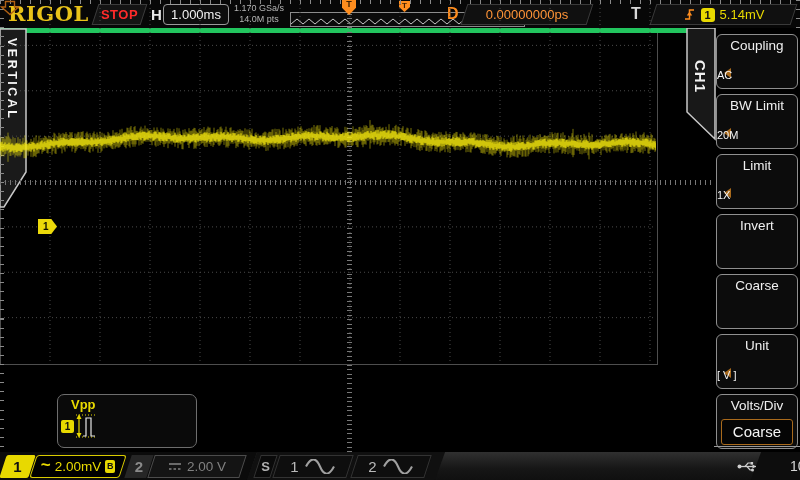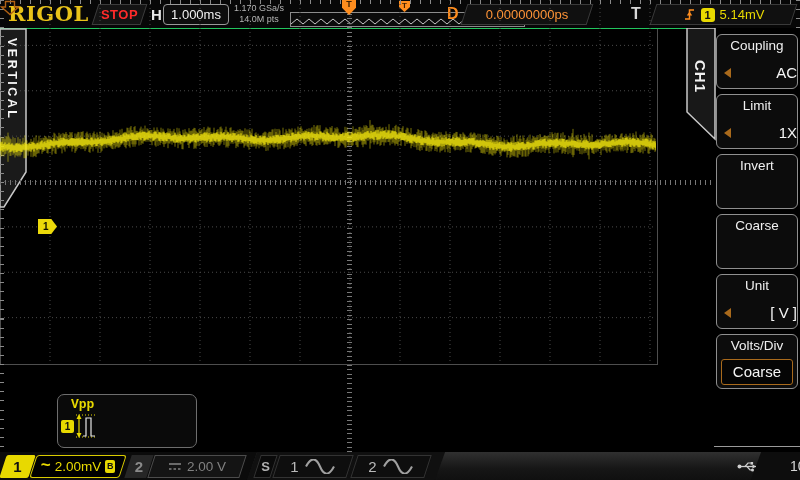--- a/index.html
+++ b/index.html
@@ -1,21 +1,21 @@
 <!DOCTYPE html>
 <html><head>
 <meta charset="utf-8">
 <style>
   html,body{margin:0;padding:0;background:#000;}
   #screen{position:relative;width:800px;height:480px;background:#000;overflow:hidden;
           font-family:"Liberation Sans",sans-serif;-webkit-font-smoothing:antialiased;}
   .abs{position:absolute;}
 
   
-  #topbar{left:0;top:0;width:800px;height:28px;background:#070707;border-bottom:1px solid #22c55e;}
+  #topbar{left:0;top:0;width:800px;height:28px;background:#070707;border-bottom:5px solid #22c55e;}
   #logo{left:8px;top:1px;font-family:"DejaVu Serif",serif;font-weight:bold;font-size:21px;color:#e9c319;letter-spacing:.5px;}
   .skewbox{transform:skewX(-18deg);}
   .unskew{transform:skewX(18deg);width:100%;height:100%;display:flex;align-items:center;justify-content:center;gap:5px;}
   #stop-badge{left:95px;top:4px;width:47px;height:19px;background:#141414;border:1px solid #3c3c3c;}
   #stop-badge .unskew{color:#ff2b2b;font-weight:bold;font-size:13px;letter-spacing:.5px;}
   #h-label{left:151px;top:6px;font-weight:bold;font-size:15px;color:#e8e8e8;}
   #timebase-box{left:163px;top:4px;width:64px;height:19px;background:#0d0d0d;border:1px solid #9a9a9a;border-radius:4px;
                 color:#f2f2f2;font-size:13px;text-align:center;line-height:19px;}
   #rate-block{left:231px;top:3px;width:56px;text-align:center;color:#b5b5b5;font-size:9px;line-height:11px;}
   #membar{left:290px;top:12px;width:233px;height:13px;background:#0b0b0b;border:1px solid #8c8c8c;}
@@ -47,35 +47,35 @@
   .tick-axis-h{left:0;right:0;top:180px;height:5px;background:repeating-linear-gradient(90deg,#787878 0 1px,transparent 1px 5px);}
   .tick-axis-v{top:0;bottom:0;left:347px;width:5px;background:repeating-linear-gradient(180deg,#787878 0 1px,transparent 1px 4.56px);}
   #trig-marker{left:342px;top:-1px;width:14px;height:16px;font-size:9px;line-height:10px;z-index:5;}
   #trig-arrow-low{left:610px;top:341px;z-index:5;}
   #ch1-marker{left:38px;top:219px;width:19px;height:15px;background:#ecd90a;
               clip-path:polygon(0 0,70% 0,100% 50%,70% 100%,0 100%);color:#101000;font-weight:bold;
               font-size:10px;text-align:left;line-height:15px;padding-left:5px;box-sizing:border-box;z-index:6;}
 
   
   #meas-box{left:57px;top:394px;width:138px;height:52px;background:#0a0a0a;border:1.5px solid #6e6e6e;border-radius:7px;z-index:7;}
-  #meas-title{position:absolute;left:13px;top:2px;font-family:Liberation Mono, monospace;font-weight:bold;font-size:13px;color:#e8d900;}
+  #meas-title{position:absolute;left:13px;top:2px;font-family:Liberation Sans, sans-serif;font-weight:bold;font-size:13px;color:#e8d900;}
   #meas-rows{position:absolute;left:42px;top:2px;font-family:"DejaVu Sans Mono",monospace;font-size:11px;line-height:11.5px;color:#e9e9e9;}
   #meas-badge{position:absolute;left:3px;top:25px;width:13px;height:13px;background:#e8d900;border-radius:2px;
               color:#111;font-weight:bold;font-size:10px;text-align:center;line-height:13px;}
 
   
   #ch1-tab{left:686px;top:28px;width:30px;height:114px;z-index:8;}
   #ch1-tab span{position:absolute;left:6px;top:32px;writing-mode:vertical-rl;color:#f2f2f2;font-weight:bold;font-size:15px;letter-spacing:1px;}
 
   
   #sidemenu{left:714px;top:28px;width:86px;height:418px;background:#000;display:flex;flex-direction:column;
             gap:5px;padding:6px 2px 0 2px;box-sizing:border-box;}
   .menu-item{position:relative;height:53px;min-height:53px;border:1px solid #8f8f8f;border-radius:6px;background:#0c0c0c;}
   .menu-label{text-align:center;margin-top:3px;font-size:13.5px;color:#f0f0f0;}
-  .menu-value{position:absolute;bottom:7px;left:0;right:0;text-align:right;font-size:15px;color:#f5f5f5;}
+  .menu-value{position:absolute;bottom:7px;left:0;right:0;text-align:left;font-size:11px;color:#f5f5f5;}
   .menu-arrow{position:absolute;left:7px;bottom:10px;width:0;height:0;
               border-right:7px solid #a96a1c;border-top:5px solid transparent;border-bottom:5px solid transparent;}
   .menu-valuebox{position:absolute;left:4px;right:4px;bottom:3px;height:24px;border:1px solid #a96a1c;border-radius:3px;
                  background:#050505;text-align:center;line-height:24px;font-size:15px;color:#f5f5f5;}
   #menu-sep{left:714px;top:446px;width:86px;height:1px;background:#9a9a9a;}
 
   
   #bottombar{left:0;top:452px;width:800px;height:28px;background:linear-gradient(180deg,#303030,#161616 60%,#101010);}
   .bpanel{position:absolute;top:0;height:28px;transform:skewX(-20deg);}
   #panel-left{left:-8px;width:260px;background:#0b0b0b;}
@@ -221,20 +221,25 @@
   </div>
 
   <div id="sidemenu" class="abs">
 
     <div class="menu-item">
       <div class="menu-label">Coupling</div>
       <div class="menu-arrow"></div>
       <div class="menu-value">AC</div>
     </div>
 
+    <div class="menu-item">
+      <div class="menu-label">BW Limit</div>
+      <div class="menu-arrow"></div>
+      <div class="menu-value">20M</div>
+    </div>
 
     <div class="menu-item">
       <div class="menu-label">Limit</div>
       <div class="menu-arrow"></div>
       <div class="menu-value">1X</div>
     </div>
 
     <div class="menu-item">
       <div class="menu-label">Invert</div>
     </div>

